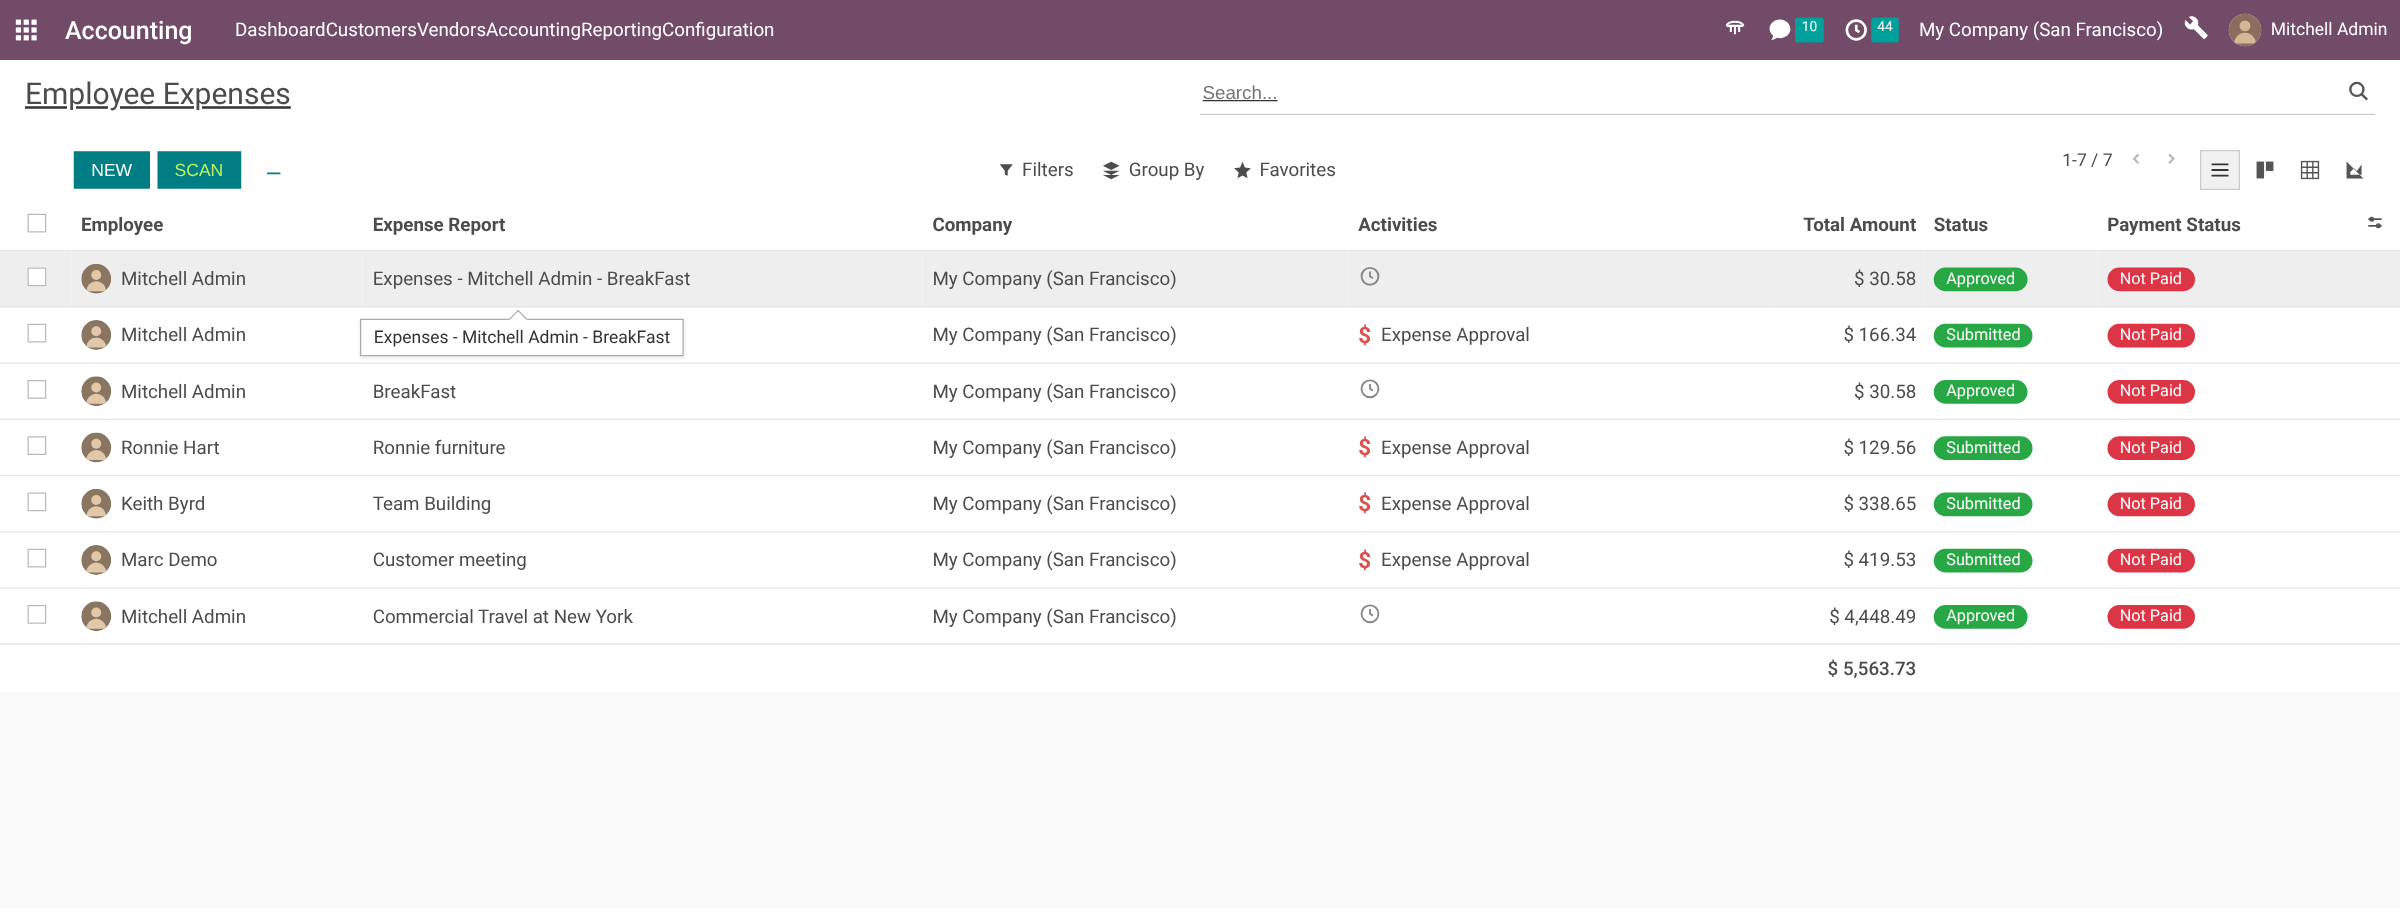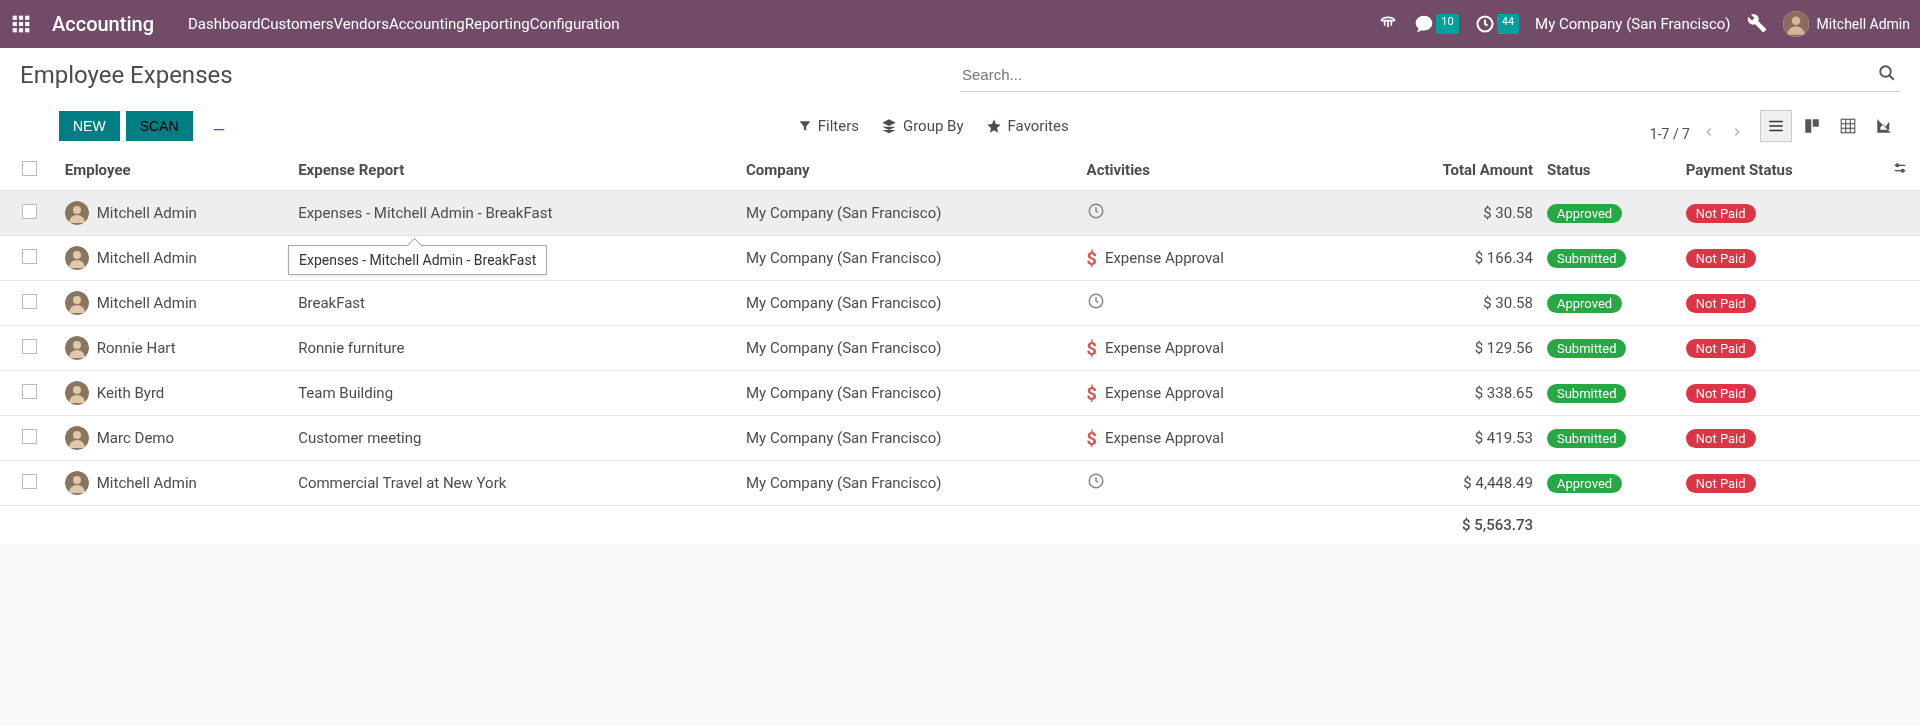--- a/index.html
+++ b/index.html
@@ -12,36 +12,36 @@
 .menu-item { color: #fff; cursor: pointer; font-size: 15px; }
 .topbar-right { margin-left: auto; display: flex; align-items: center; gap: 16px; }
 .notif-wrap { position: relative; display: flex; cursor: pointer; }
 .notif-badge { background: #00A09D; color: #fff; font-size: 11px; padding: 1px 5px; border-radius: 2px; margin-left: 2px; }
 .company-name { font-size: 15px; cursor: pointer; }
 .avatar { width: 26px; height: 26px; border-radius: 50%; background: #ccc; display: inline-flex; align-items: center; justify-content: center; font-size: 12px; overflow: hidden; }
 .avatar svg { width: 100%; height: 100%; }
 .user-block { display: flex; align-items: center; gap: 8px; cursor: pointer; }
 
 .control-panel { background: #fff; padding: 10px 20px 8px 20px; }
-.cp-row1 { display: flex; align-items: center; margin-bottom: 18px; }
+.cp-row1 { display: flex; align-items: center; margin-bottom: 28px; text-decoration: underline; }
 .breadcrumb { font-size: 24px; color: #4c4c4c; }
 .search-wrap { margin-left: auto; width: 50%; display: flex; align-items: center; border-bottom: 1px solid #ccc; padding: 4px 0; }
 .search-input { flex: 1; border: none; outline: none; font-size: 15px; padding: 4px 2px; color: #4d7c0f; }
 .search-icon-btn { cursor: pointer; padding: 0 4px; color: #555; }
 
 .cp-row2 { display: flex; align-items: center; }
 .cp-left-btns { display: flex; gap: 6px; align-items: center; padding-left: 39px; }
 .btn-primary { background: #017E84; color: #fff; border: none; padding: 7px 14px; font-size: 14px; cursor: pointer; }
-.btn-secondary { background: #017E84; color: #000000; border: none; padding: 7px 14px; font-size: 14px; cursor: pointer; }
+.btn-secondary { background: #017E84; color: #bef264; border: none; padding: 7px 14px; font-size: 14px; cursor: pointer; }
 .dl-icon { color: #017E84; margin-left: 12px; cursor: pointer; }
 
 .cp-mid { margin-left: auto; display: flex; gap: 22px; padding-right: 10px; }
 .filter-btn { display: flex; align-items: center; gap: 6px; cursor: pointer; color: #4c4c4c; font-size: 15px; }
 
-.cp-right { margin-left: auto; display: flex; align-items: flex-end; gap: 14px; }
+.cp-right { margin-left: auto; display: flex; align-items: flex-start; gap: 14px; }
 .pager { display: flex; align-items: center; gap: 10px; color: #4c4c4c; }
 .pager-nav { color: #bbb; cursor: pointer; padding: 0 2px; }
 .view-switch { display: flex; gap: 4px; }
 .view-btn { width: 32px; height: 32px; display: flex; align-items: center; justify-content: center; cursor: pointer; color: #555; border: 1px solid transparent; }
 .view-btn.active { border: 1px solid #ccc; background: #f0f0f0; }
 
 .table-wrap { background: #fff; margin: 0; }
 table { width: 100%; border-collapse: collapse; }
 th, td { text-align: left; padding: 10px 8px; border-bottom: 1px solid #e5e5e5; vertical-align: middle; }
 th { font-weight: 700; color: #4c4c4c; font-size: 15px; }

